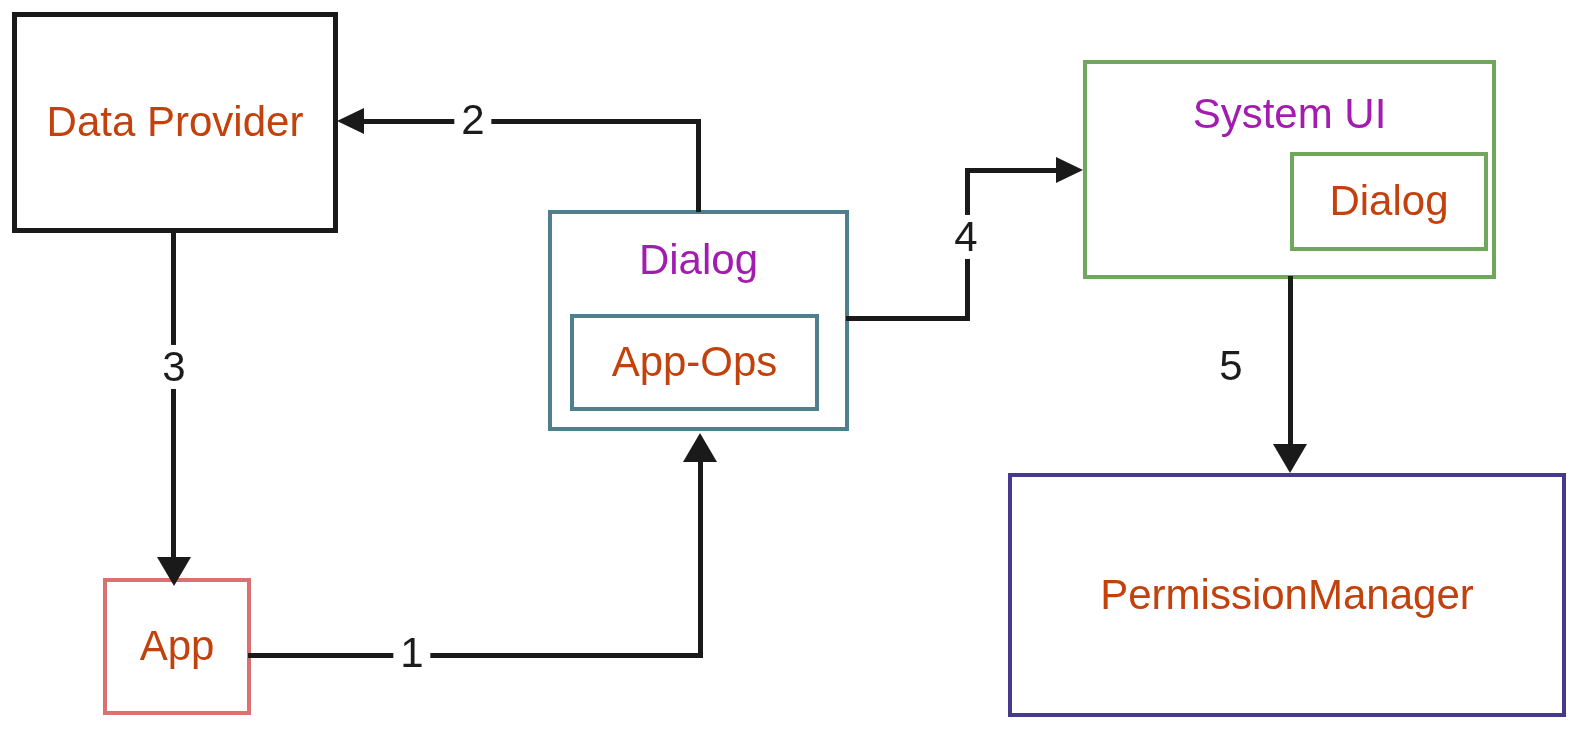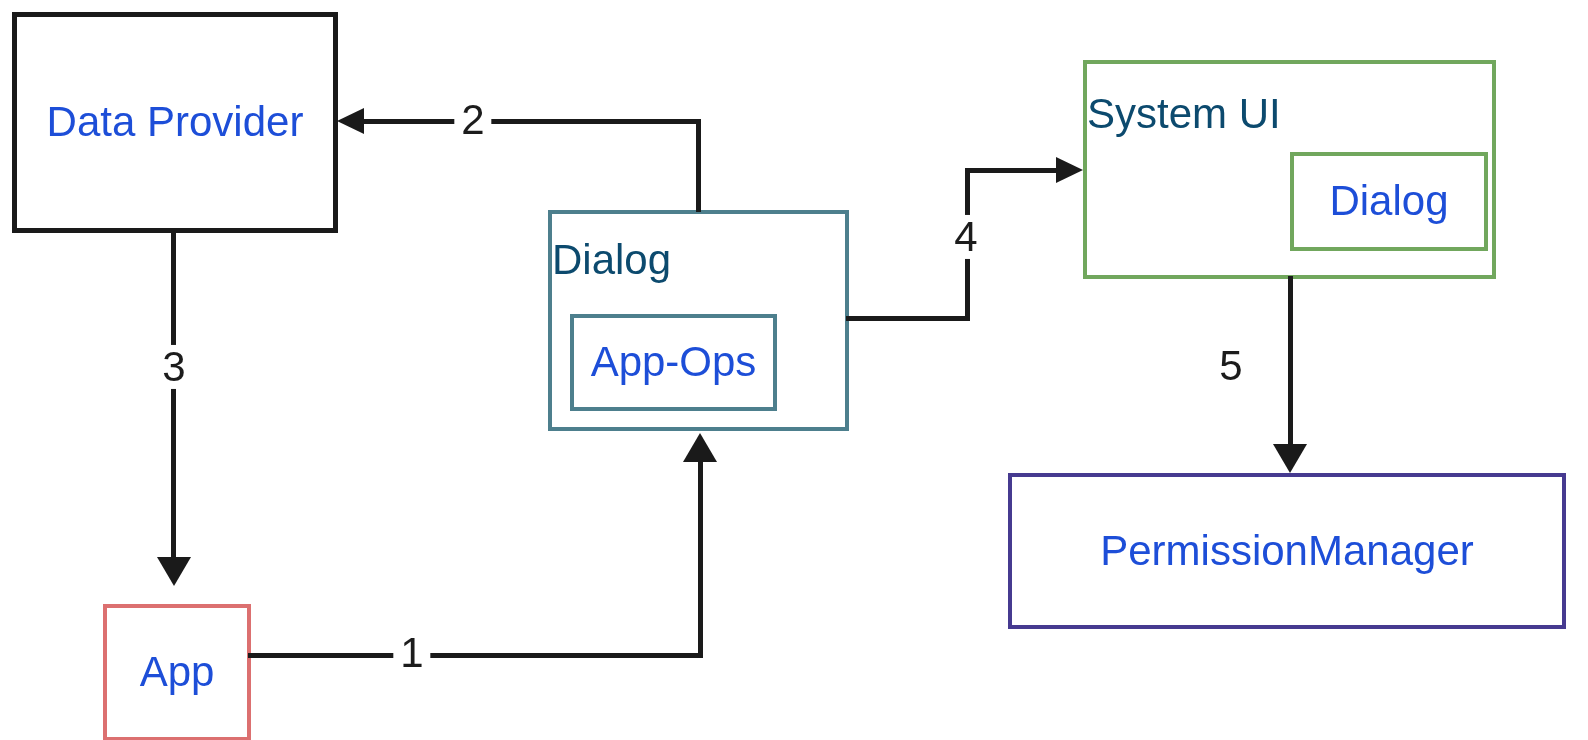--- a/index.html
+++ b/index.html
@@ -16,30 +16,30 @@
     position: absolute;
     box-sizing: border-box;
     background: #ffffff;
     display: flex;
     align-items: center;
     justify-content: center;
   }
   .node-label {
     font-size: 42px;
     line-height: 1.1;
-    color: #1d4ed8;
+    color: #c2410c;
     white-space: nowrap;
   }
   .node-title {
     position: absolute;
     left: 0;
     right: 0;
-    text-align: left;
+    text-align: center;
     font-size: 42px;
-    color: #0c4a6e;
+    color: #a21caf;
     white-space: nowrap;
   }
   .line {
     position: absolute;
     background: #1a1a1a;
   }
   .edge-label {
     position: absolute;
     transform: translate(-50%, -50%);
     font-size: 42px;
@@ -48,26 +48,26 @@
     background: #ffffff;
     padding: 0 7px;
   }
   .ah { position: absolute; width: 0; height: 0; }
   .ah-up    { border-left: 17px solid transparent; border-right: 17px solid transparent; border-bottom: 29px solid #1a1a1a; }
   .ah-down  { border-left: 17px solid transparent; border-right: 17px solid transparent; border-top: 29px solid #1a1a1a; }
   .ah-left  { border-top: 13px solid transparent; border-bottom: 13px solid transparent; border-right: 27px solid #1a1a1a; }
   .ah-right { border-top: 13px solid transparent; border-bottom: 13px solid transparent; border-left: 27px solid #1a1a1a; }
 
   #box-data-provider { left: 12px; top: 12px; width: 326px; height: 221px; border: 5px solid #1a1a1a; }
-  #box-app           { left: 103px; top: 604px; width: 148px; height: 137px; border: 4px solid #dc7070; }
+  #box-app           { left: 103px; top: 578px; width: 148px; height: 137px; border: 4px solid #dc7070; }
   #box-system        { left: 548px; top: 210px; width: 301px; height: 221px; border: 4px solid #4d7f8d; }
-  #box-app-ops       { left: 570px; top: 314px; width: 207px; height: 97px; border: 4px solid #4d7f8d; }
+  #box-app-ops       { left: 570px; top: 314px; width: 249px; height: 97px; border: 4px solid #4d7f8d; }
   #box-system-ui     { left: 1083px; top: 60px; width: 413px; height: 219px; border: 4px solid #71a75d; }
   #box-dialog        { left: 1290px; top: 152px; width: 198px; height: 99px; border: 4px solid #71a75d; }
-  #box-permission    { left: 1008px; top: 473px; width: 558px; height: 156px; border: 4px solid #463a90; text-align: center; }
+  #box-permission    { left: 1008px; top: 473px; width: 558px; height: 244px; border: 4px solid #463a90; text-align: center; }
 
   #system-title    { top: 22px; }
   #system-ui-title { top: 26px; }
 </style>
 </head>
 <body>
 
 <div id="canvas">
 
   <div class="node" id="box-data-provider">

